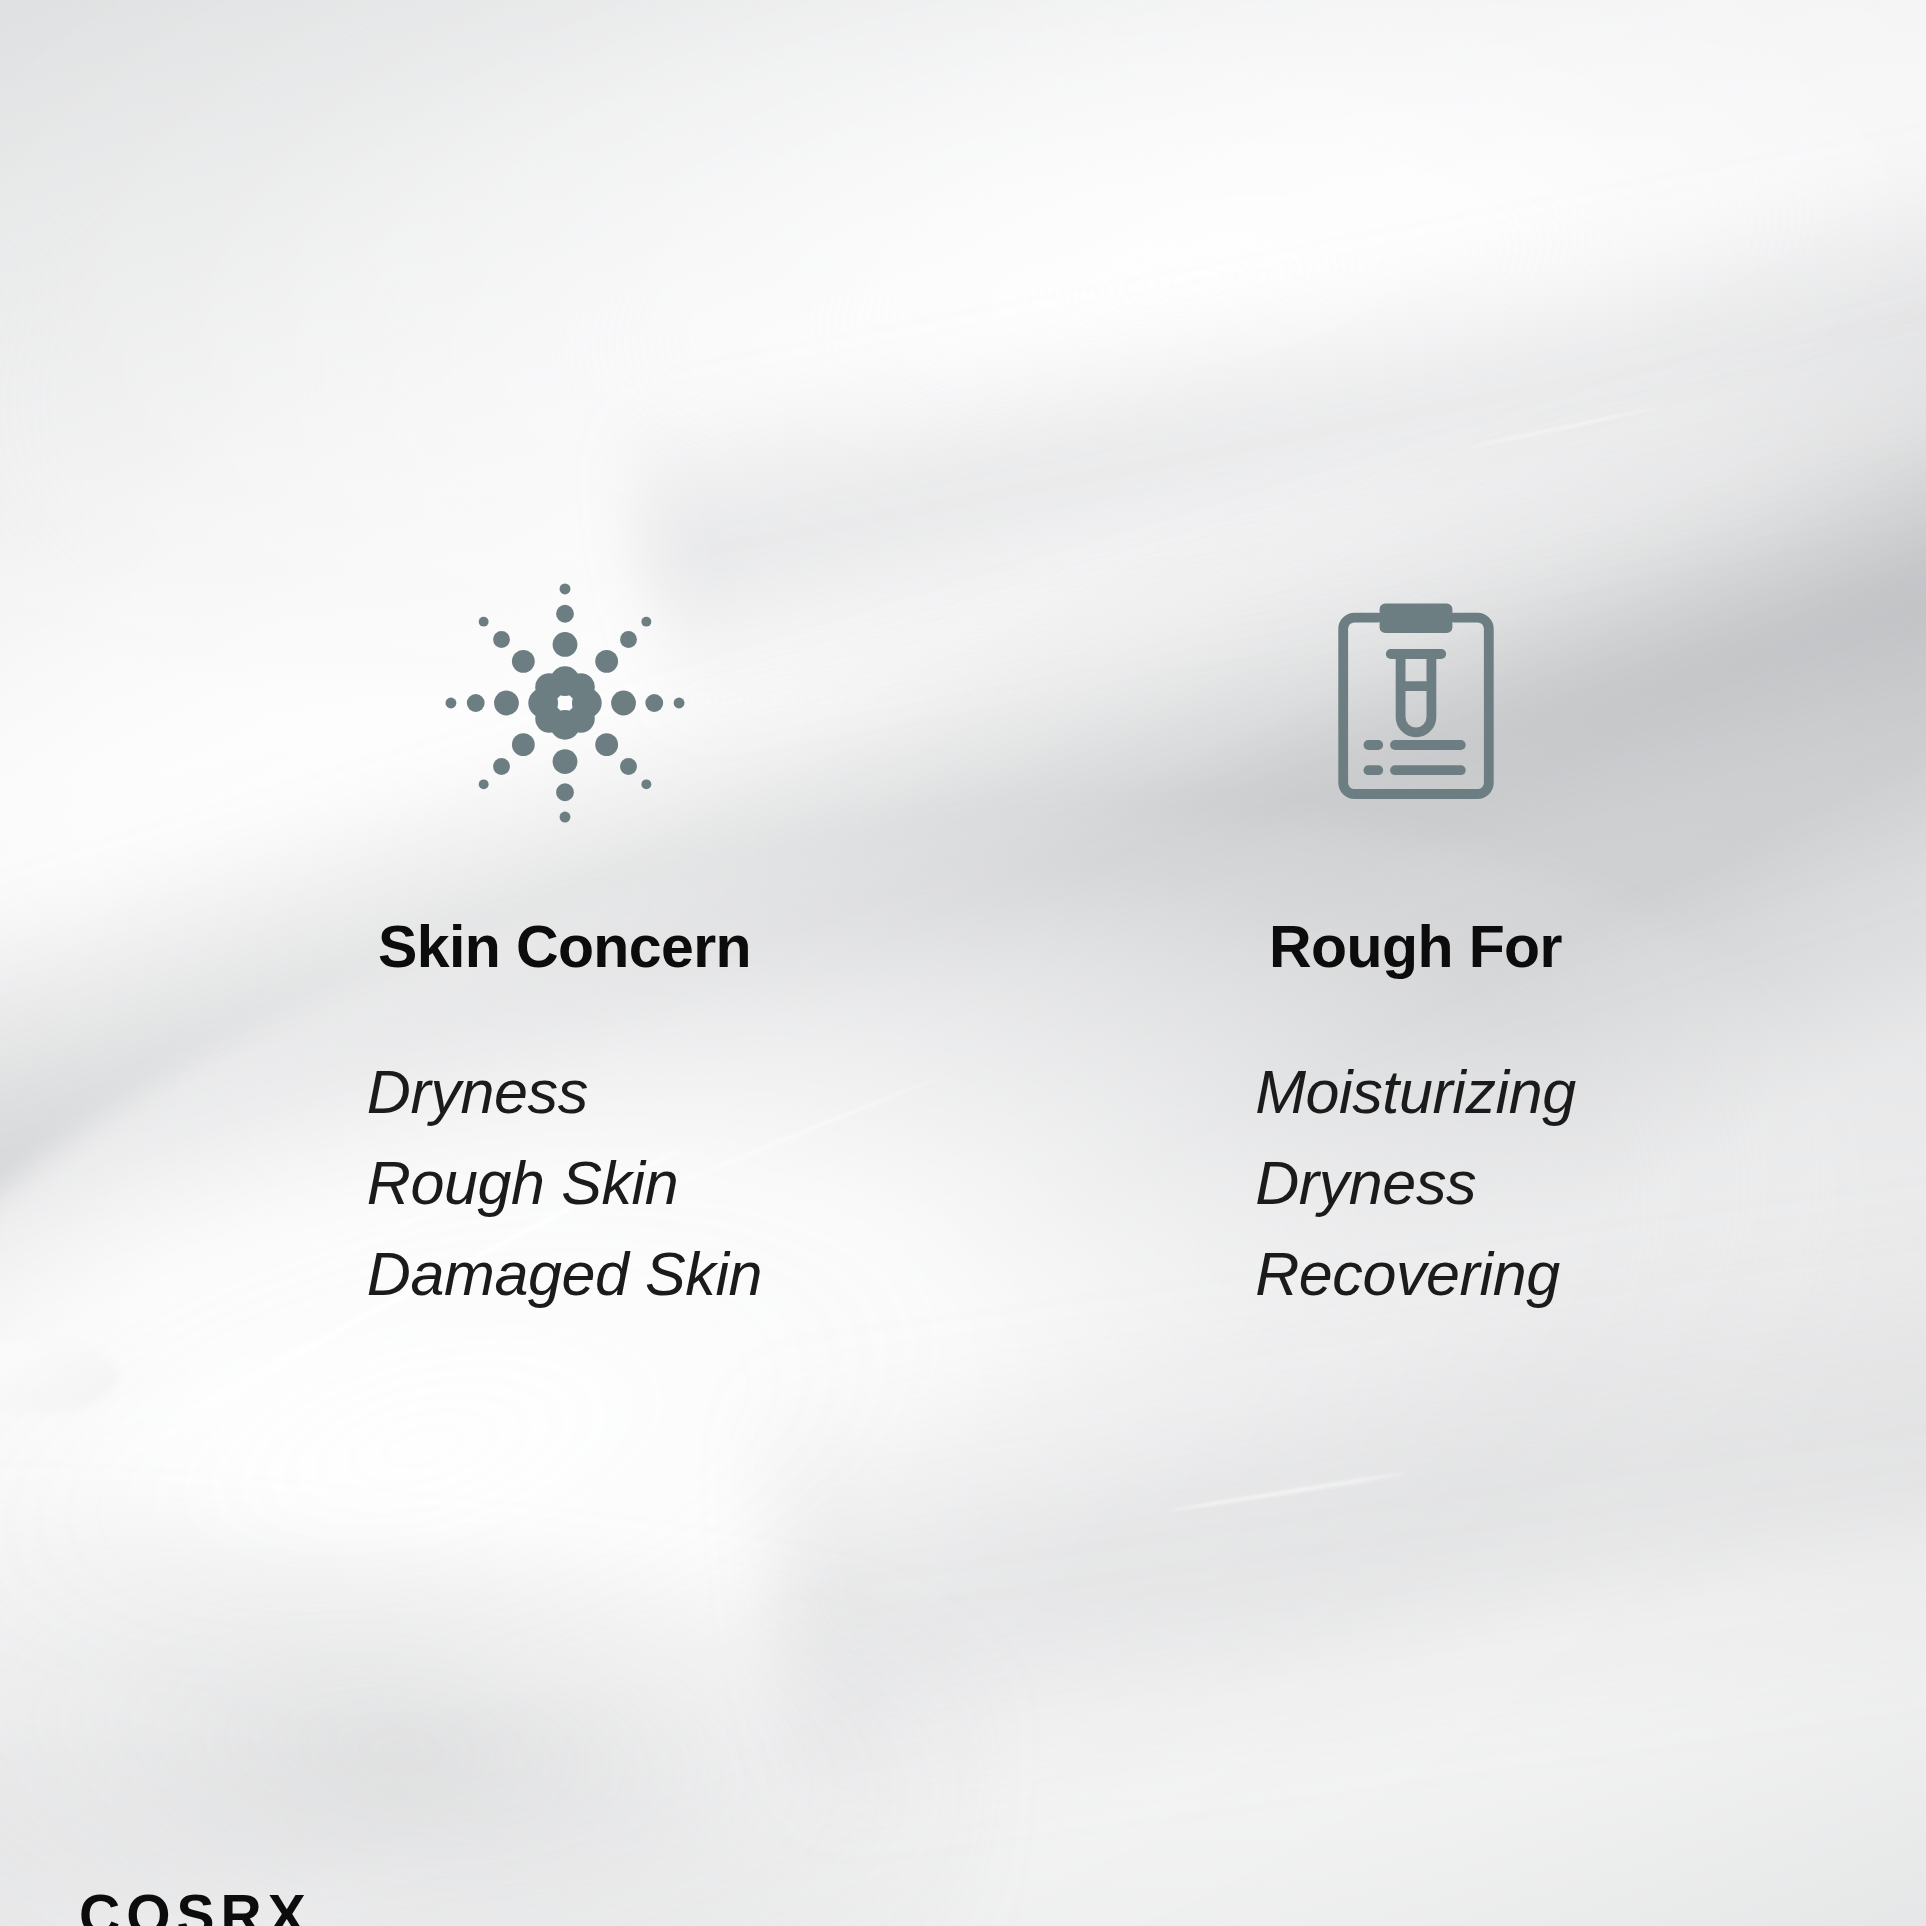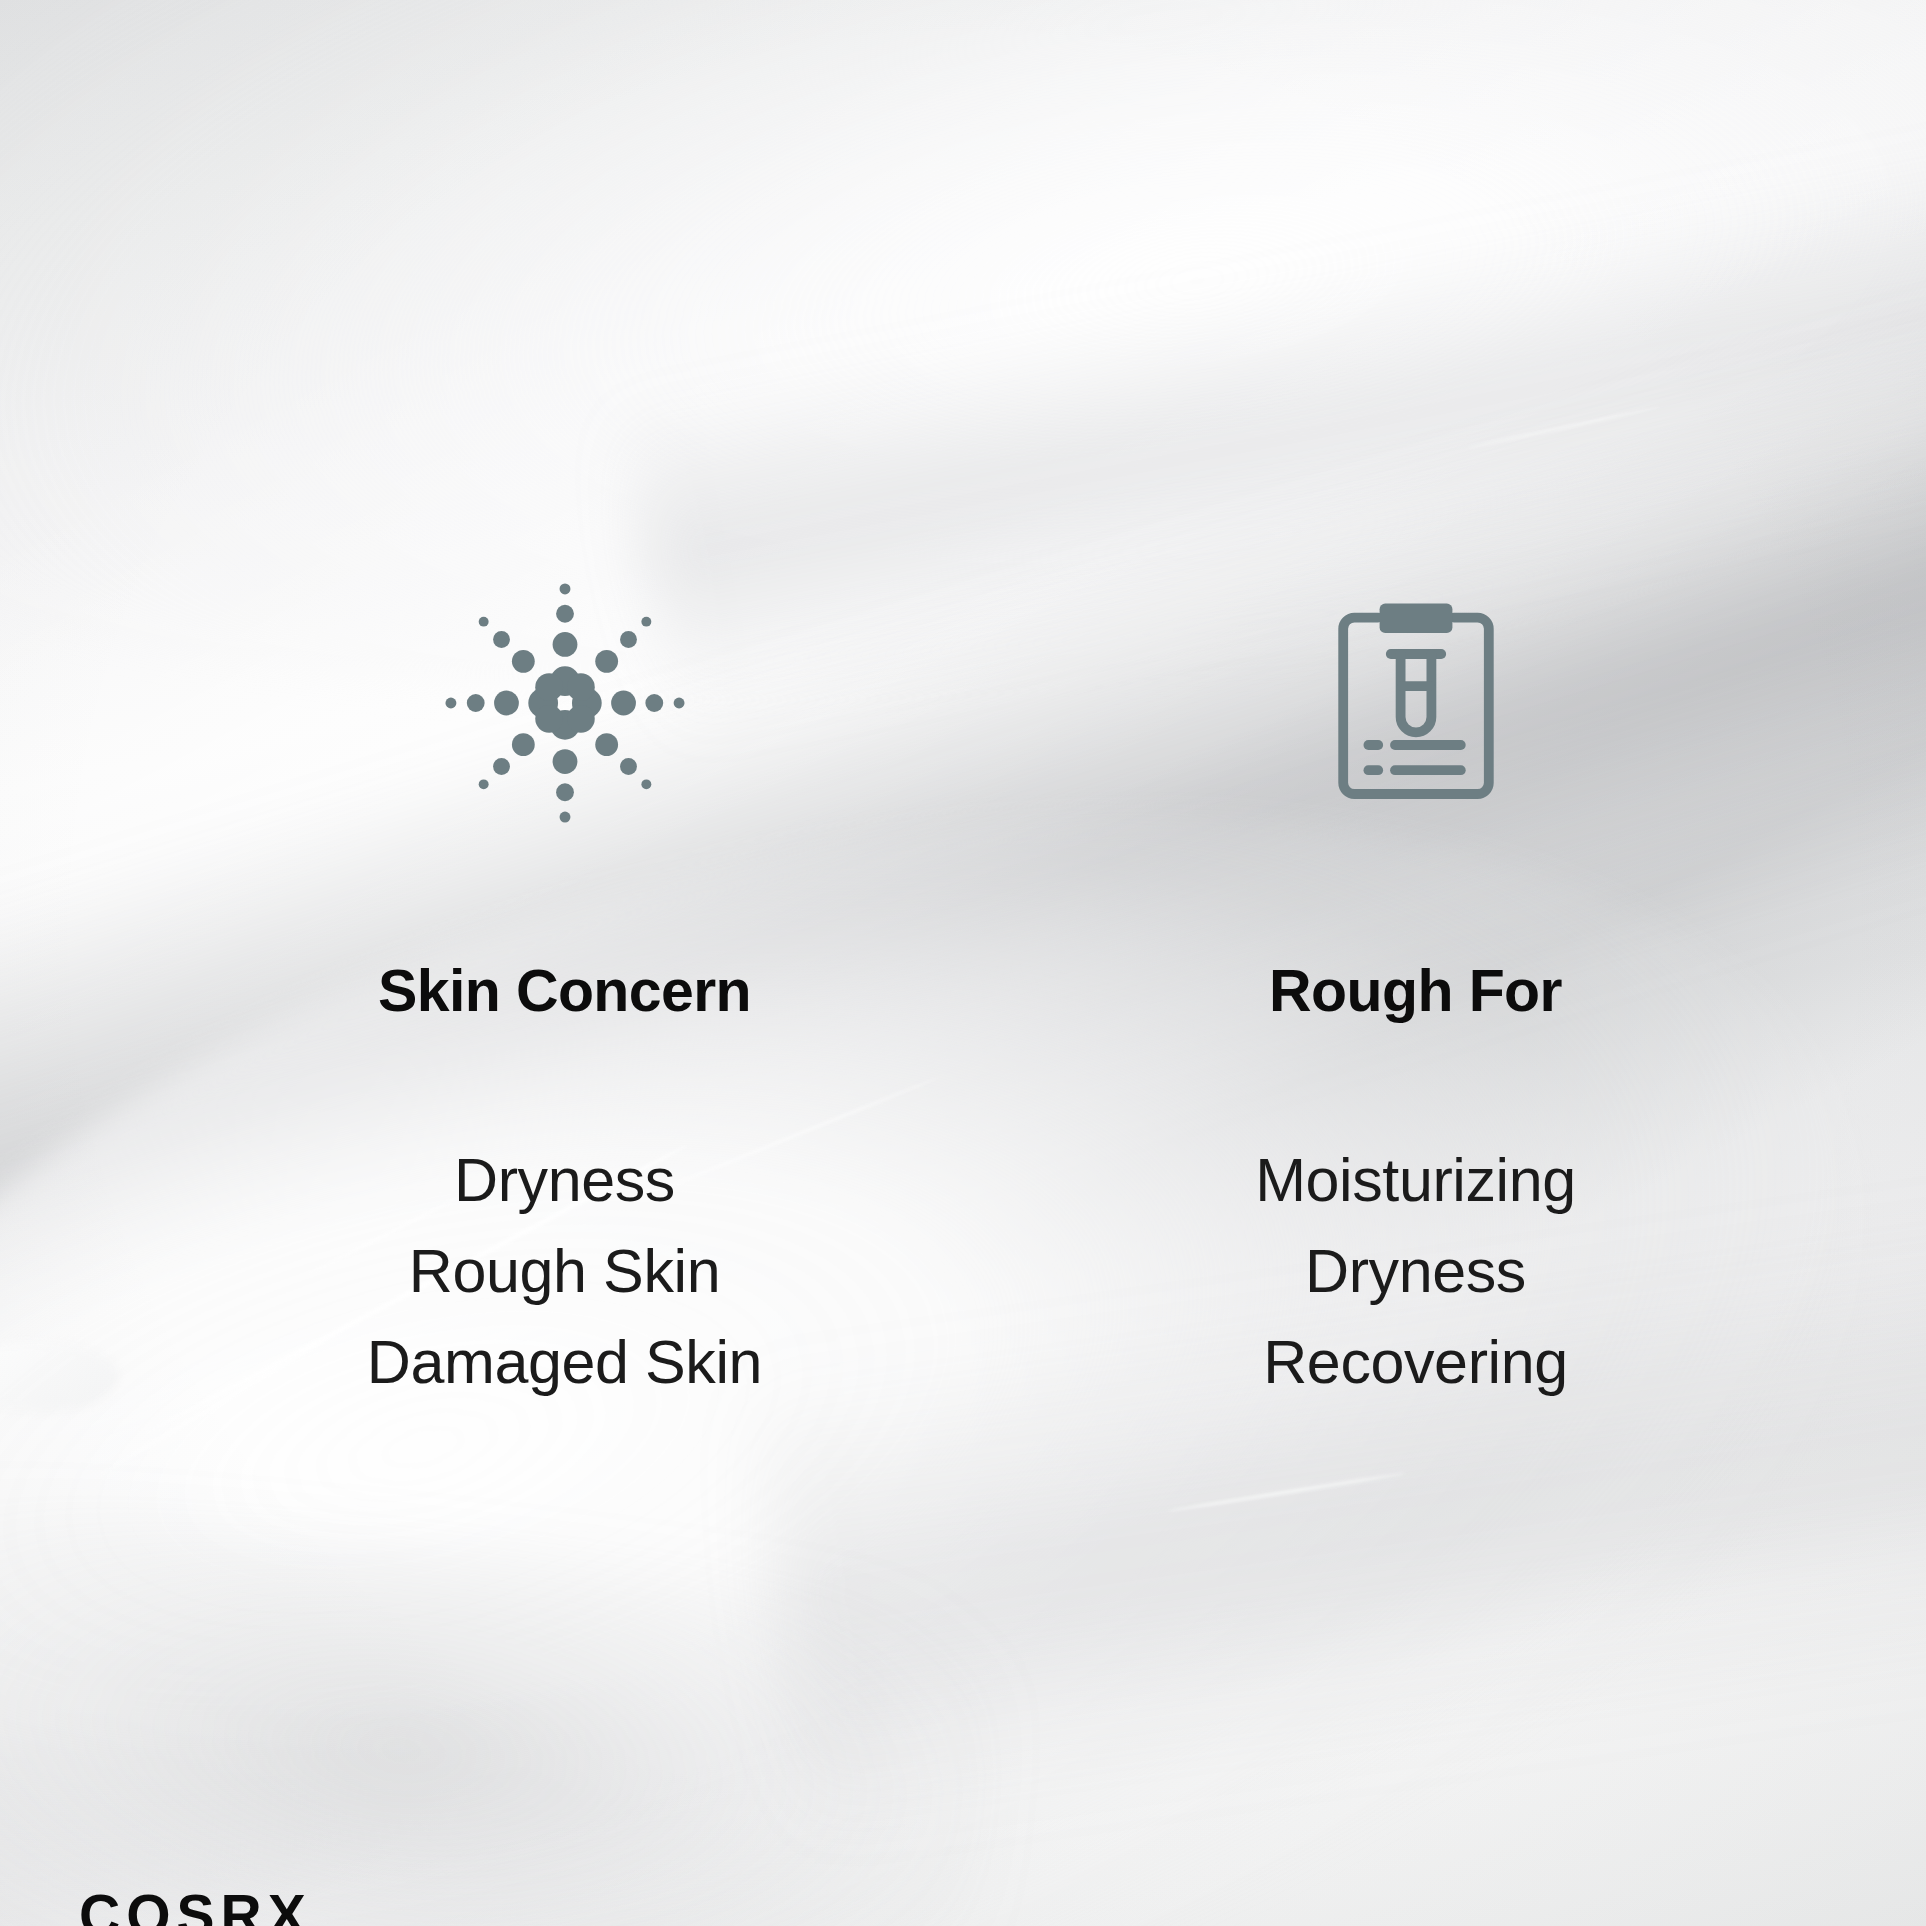--- a/index.html
+++ b/index.html
@@ -182,21 +182,20 @@
     line-height: 1.05;
   }
 
   .column {
     position: absolute;
     top: 554px;
     width: 653px;
     display: flex;
     flex-direction: column;
     align-items: center;
-    gap: 44px;
   }
   #column-skin-concern { left: 238px; }
   #column-good-for     { left: 1089px; }
 
   .icon-wrap {
     height: 297px;
     display: flex;
     align-items: center;
     justify-content: center;
   }
@@ -208,22 +207,23 @@
     letter-spacing: -0.6px;
     margin-top: 67px;
     line-height: 1;
     white-space: nowrap;
   }
 
   .col-list {
     margin-top: 85px;
     display: flex;
     flex-direction: column;
-    align-items: center;
+    align-items: flex-start;
     gap: 30px;
+    font-style: italic;
   }
   .col-list-item {
     font-size: 61px;
     font-weight: 400;
     color: #1b1b1b;
     letter-spacing: -0.4px;
     line-height: 1;
     white-space: nowrap;
   }
 

